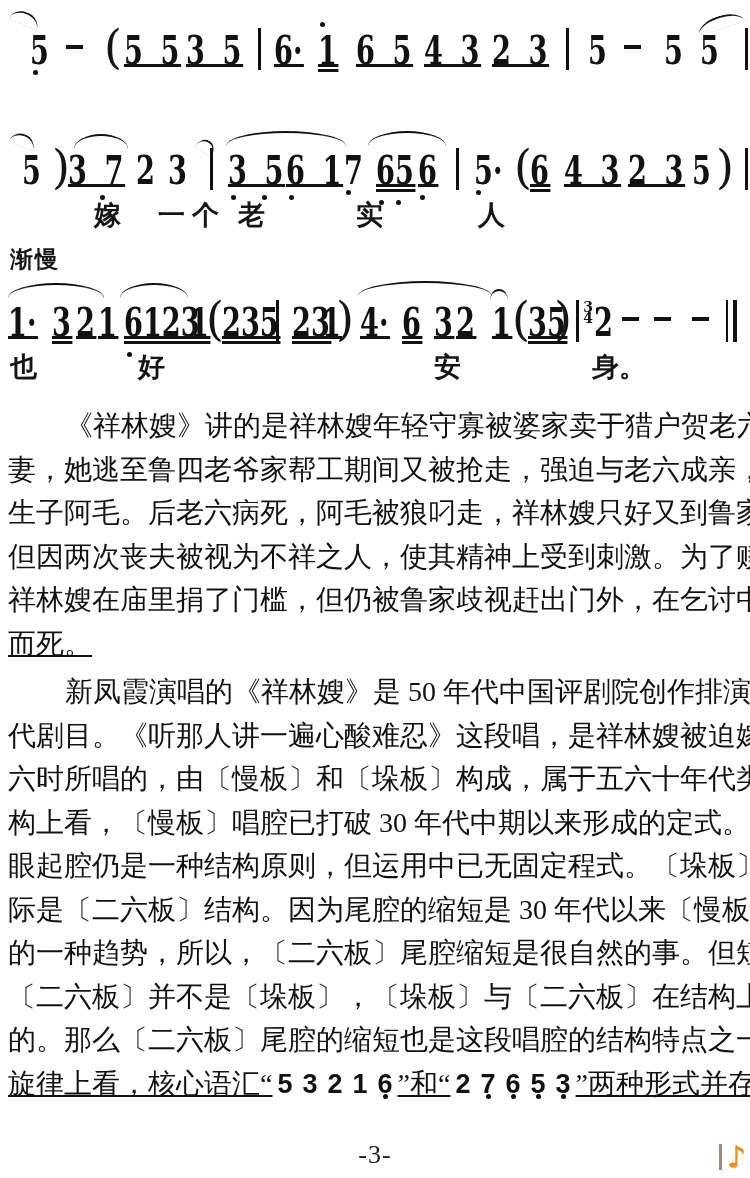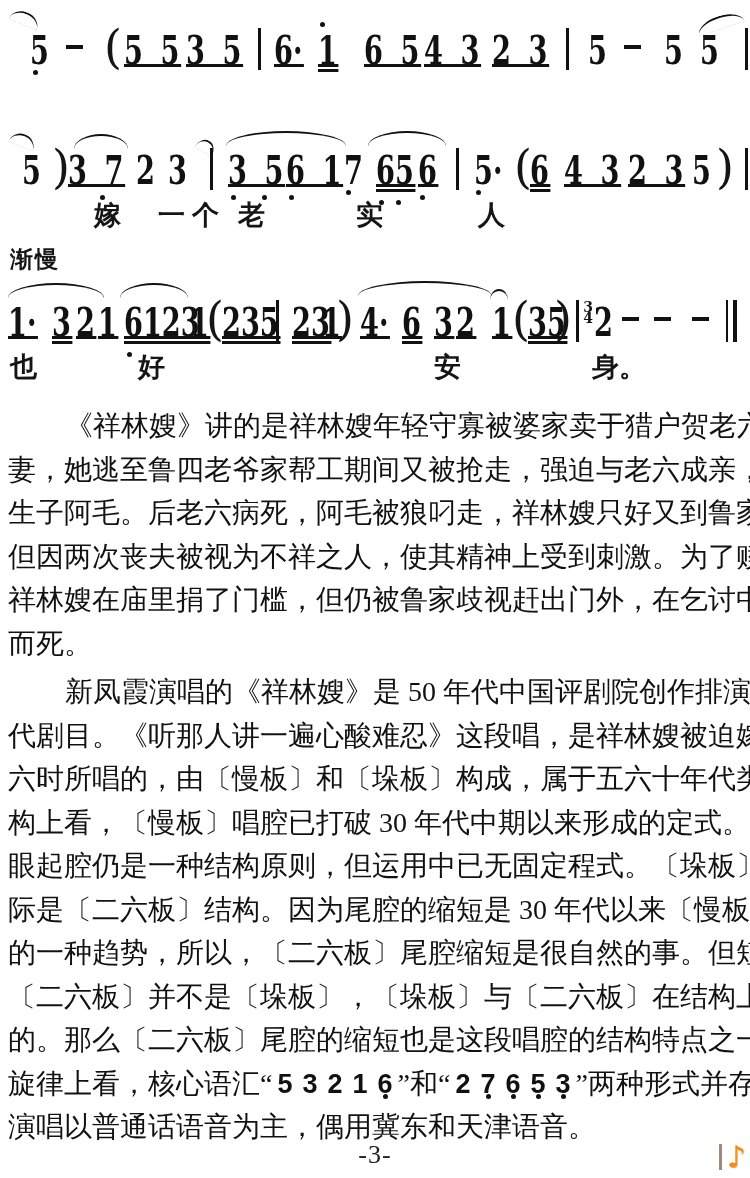--- a/index.html
+++ b/index.html
@@ -26,21 +26,21 @@
         border-radius:50% 50% 0 0/100% 100% 0 0;}
   .ts{font-family:"DejaVu Serif",serif;font-weight:bold;font-size:14px;line-height:11px;
       text-align:center;width:14px;top:0;}
   .lyr{position:absolute;top:50px;font-size:27px;line-height:30px;font-weight:bold;
        font-family:"Liberation Serif",serif;white-space:pre;}
   #tempo{position:absolute;left:10px;top:244px;font-size:23px;font-weight:bold;letter-spacing:2px;}
   
   #article{position:absolute;left:8px;top:404px;width:736px;}
   .tline{font-size:28px;line-height:43.5px;height:43.5px;text-align:justify;
          text-align-last:justify;white-space:nowrap;overflow:visible;color:#111;}
-  .tline.noj{text-align-last:left;}
+  .tline.noj{text-align-last:left;text-decoration:underline;}
   .tline.indent{padding-left:57px;}
   .p2{margin-top:5px;}
   .pdig{display:inline-block;position:relative;font-family:"Liberation Sans",sans-serif;
         font-weight:bold;font-size:27px;margin:0 5px;}
   .pdig .odot{left:50%;margin-left:-2px;top:31px;}
   
   #pagenum{position:absolute;left:0;bottom:8px;width:100%;text-align:center;
            font-size:26px;letter-spacing:1px;color:#222;}
   #watermark{position:absolute;right:4px;bottom:6px;display:flex;align-items:center;gap:3px;}
   .wm-bar{display:inline-block;width:3px;height:26px;background:#9a8b7a;margin-right:2px;}
@@ -59,21 +59,21 @@
         <div class="tick" style="left: 10px; top: -18px; width: 30px; transform: rotate(22deg);"></div>
         <div class="tick" style="left: 696px; top: -14px; width: 48px; transform: rotate(-18deg);"></div>
         <div class="note" style="left: 30px;"><div class="nscale"><div class="num">5</div></div><div class="odot" style="left: 3px; top: 40px;"></div></div>
         <div class="ndash" style="left: 66px;"></div>
         <div class="paren" style="left: 104px;">(</div>
         <div class="note" style="left: 124px;"><div class="nscale"><div class="num">5 5</div><div class="beam" style="top: 34px;"></div></div></div>
         <div class="note" style="left: 186px;"><div class="nscale"><div class="num">3 5</div><div class="beam" style="top: 34px;"></div></div></div>
         <div class="bar" style="left: 258px;"></div>
         <div class="note" style="left: 274px;"><div class="nscale"><div class="num">6·</div><div class="beam" style="top: 34px;"></div></div></div>
         <div class="note" style="left: 318px;"><div class="nscale"><div class="num">1</div><div class="beam" style="top: 34px;"></div><div class="beam" style="top: 39px;"></div></div><div class="odot" style="left: 2px; top: -8px;"></div></div>
-        <div class="note" style="left: 364px;"><div class="nscale"><div class="num">6 5</div><div class="beam" style="top: 34px;"></div></div></div>
+        <div class="note" style="left: 356px;"><div class="nscale"><div class="num">6 5</div><div class="beam" style="top: 34px;"></div></div></div>
         <div class="note" style="left: 424px;"><div class="nscale"><div class="num">4 3</div><div class="beam" style="top: 34px;"></div></div></div>
         <div class="note" style="left: 492px;"><div class="nscale"><div class="num">2 3</div><div class="beam" style="top: 34px;"></div></div></div>
         <div class="bar" style="left: 566px;"></div>
         <div class="note" style="left: 588px;"><div class="nscale"><div class="num">5</div></div></div>
         <div class="ndash" style="left: 624px;"></div>
         <div class="note" style="left: 664px;"><div class="nscale"><div class="num">5</div></div></div>
         <div class="note" style="left: 700px;"><div class="nscale"><div class="num">5</div></div></div>
         <div class="bar" style="left: 745px;"></div>
       </div>
       <div class="score-line" style="top: 150px;">
@@ -159,20 +159,19 @@
       <div class="tline indent p2">新凤霞演唱的《祥林嫂》是 50 年代中国评剧院创作排演的现</div>
       <div class="tline">代剧目。《听那人讲一遍心酸难忍》这段唱，是祥林嫂被迫嫁于贺老</div>
       <div class="tline">六时所唱的，由〔慢板〕和〔垛板〕构成，属于五六十年代类型。从结</div>
       <div class="tline">构上看，〔慢板〕唱腔已打破 30 年代中期以来形成的定式。头眼、中</div>
       <div class="tline">眼起腔仍是一种结构原则，但运用中已无固定程式。〔垛板〕部分实</div>
       <div class="tline">际是〔二六板〕结构。因为尾腔的缩短是 30 年代以来〔慢板〕唱腔中</div>
       <div class="tline">的一种趋势，所以，〔二六板〕尾腔缩短是很自然的事。但短尾腔的</div>
       <div class="tline">〔二六板〕并不是〔垛板〕，〔垛板〕与〔二六板〕在结构上应是有区别</div>
       <div class="tline">的。那么〔二六板〕尾腔的缩短也是这段唱腔的结构特点之一。从</div>
       <div class="tline noj"><span>旋律上看，核心语汇“</span><div class="pdig">5</div><div class="pdig">3</div><div class="pdig">2</div><div class="pdig">1</div><div class="pdig">6<div class="odot"></div></div><span>”和“</span><div class="pdig">2</div><div class="pdig">7<div class="odot"></div></div><div class="pdig">6<div class="odot"></div></div><div class="pdig">5<div class="odot"></div></div><div class="pdig">3<div class="odot"></div></div><span>”两种形式并存。</span></div>
-      <div class="tline noj">演唱以普通话语音为主，偶用冀东和天津语音。</div>
     </div>
   <div id="pagenum">-3-</div>
   <div id="watermark">
     <span class="wm-bar"></span>
     <span class="wm-icon">♪</span>
   </div>
 </div>
 
 </body></html>

